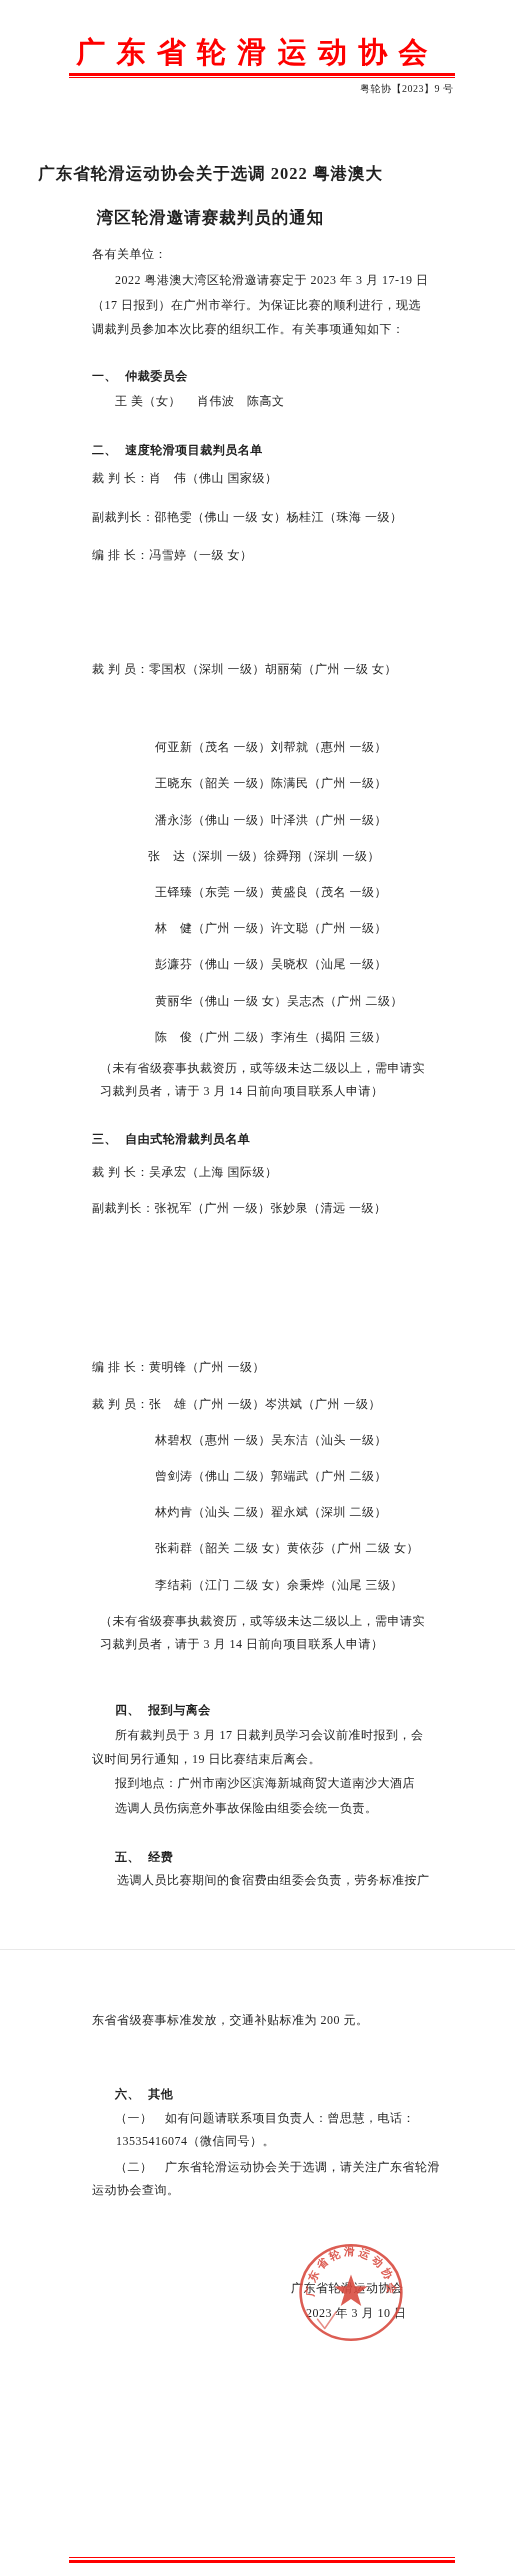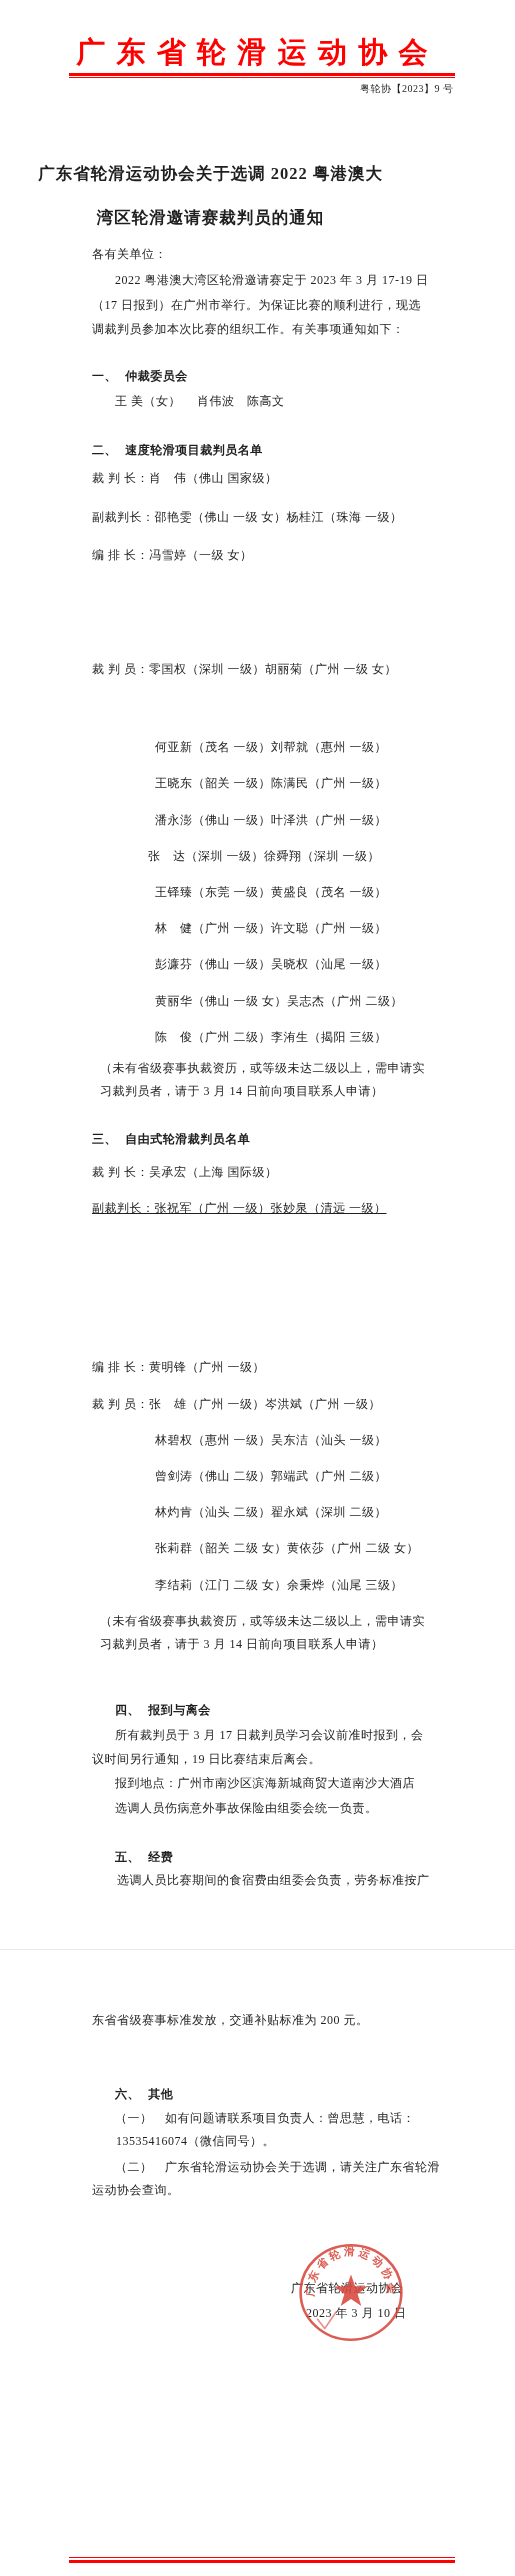--- a/index.html
+++ b/index.html
@@ -58,21 +58,21 @@
   <div class="ln" style="top:885px;left:155px;">王铎臻（东莞 一级）黄盛良（茂名 一级）</div>
   <div class="ln" style="top:921px;left:155px;">林　健（广州 一级）许文聪（广州 一级）</div>
   <div class="ln" style="top:957px;left:155px;">彭濂芬（佛山 一级）吴晓权（汕尾 一级）</div>
   <div class="ln" style="top:994px;left:155px;">黄丽华（佛山 一级 女）吴志杰（广州 二级）</div>
   <div class="ln" style="top:1030px;left:155px;">陈　俊（广州 二级）李洧生（揭阳 三级）</div>
   <div class="ln" style="top:1061px;left:100px;">（未有省级赛事执裁资历，或等级未达二级以上，需申请实</div>
   <div class="ln" style="top:1084px;left:100px;">习裁判员者，请于 3 月 14 日前向项目联系人申请）</div>
 
   <div class="ln" style="top:1132px;left:92px;"><span class="hnum">三、</span><span class="hd">自由式轮滑裁判员名单</span></div>
   <div class="ln" style="top:1165px;left:92px;">裁 判 长：吴承宏（上海 国际级）</div>
-  <div class="ln" style="top:1201px;left:92px;text-decoration:underline;">副裁判长：张祝军（广州 一级）张妙泉（清远 一级）</div>
+  <div class="ln" style="top:1201px;left:92px;">副裁判长：张祝军（广州 一级）张妙泉（清远 一级）</div>
   <div class="ln" style="top:1360px;left:92px;">编 排 长：黄明锋（广州 一级）</div>
   <div class="ln" style="top:1397px;left:92px;">裁 判 员：张　雄（广州 一级）岑洪斌（广州 一级）</div>
   <div class="ln" style="top:1433px;left:155px;">林碧权（惠州 一级）吴东洁（汕头 一级）</div>
   <div class="ln" style="top:1469px;left:155px;">曾剑涛（佛山 二级）郭端武（广州 二级）</div>
   <div class="ln" style="top:1505px;left:155px;">林灼肯（汕头 二级）翟永斌（深圳 二级）</div>
   <div class="ln" style="top:1541px;left:155px;">张莉群（韶关 二级 女）黄依莎（广州 二级 女）</div>
   <div class="ln" style="top:1578px;left:155px;">李结莉（江门 二级 女）余秉烨（汕尾 三级）</div>
   <div class="ln" style="top:1614px;left:100px;">（未有省级赛事执裁资历，或等级未达二级以上，需申请实</div>
   <div class="ln" style="top:1637px;left:100px;">习裁判员者，请于 3 月 14 日前向项目联系人申请）</div>
 

